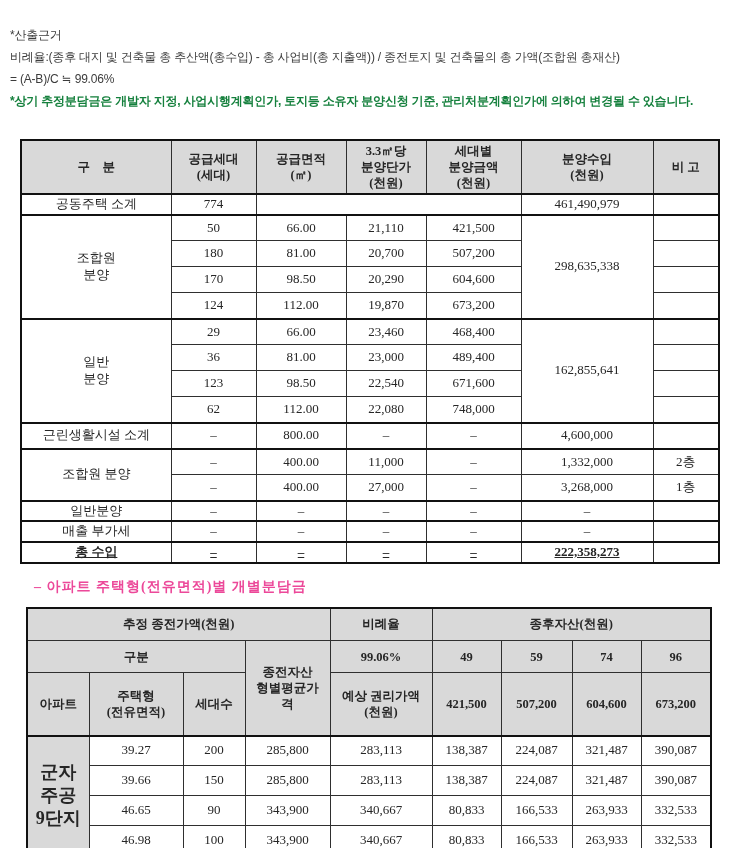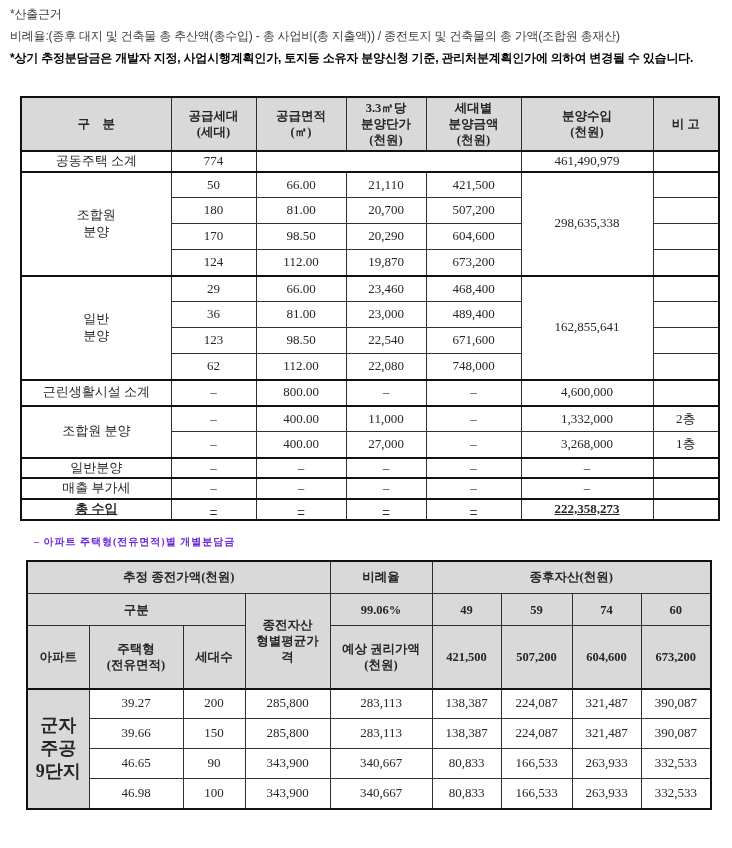--- a/index.html
+++ b/index.html
@@ -7,28 +7,28 @@
     position: relative;
     width: 732px;
     height: 848px;
     background: #ffffff;
     overflow: hidden;
     font-family: "Liberation Serif", "DejaVu Serif", serif;
     color: #262626;
   }
   
   .notes {
-    padding: 3px 0 0 10px;
+    padding: 24px 0 0 10px;
     font-family: "Liberation Sans", "DejaVu Sans", sans-serif;
     font-size: 12px;
     color: #3c3c3c;
     letter-spacing: -0.2px;
   }
   .notes .note-line { white-space: nowrap; line-height: 22px; height: 22px; }
-  .notes .note-line.bold { font-weight: bold; color: #000000; }
+  .notes .note-line.bold { font-weight: bold; color: #15803d; }
   
   table.doc {
     border-collapse: collapse;
     table-layout: fixed;
     border: 2px solid #111111;
   }
   table.doc td, table.doc th {
     border: 1px solid #2f2f2f;
     text-align: center;
     vertical-align: middle;
@@ -47,41 +47,42 @@
   tr.st > td, tr.st > th { border-top: 2px solid #111111; }
   tr.total td { font-weight: bold; text-decoration: underline; }
   
   .t1 { margin: 27px 0 0 20px; width: 698px; }
   .t1 tr.h-hdr { height: 54px; }
   .t1 tr.h-sm { height: 16px; }
   .t1 tr.h-md { height: 26px; }
   
   .sec-title {
     margin: 14px 0 0 34px;
-    font-size: 10px;
+    font-size: 14px;
     font-weight: bold;
-    color: #6d28d9;
+    color: #ec4899;
     letter-spacing: 1px;
   }
   
   .t2 { margin: 11px 0 0 26px; width: 684px; }
   .t2 tr.h2a { height: 33px; padding-left: 16px; }
   .t2 tr.h2b { height: 32px; }
   .t2 tr.h2c { height: 63px; }
   .t2 tr.h-data { height: 30px; }
   .t2 th.apt-name { font-size: 18px; }
 </style>
 </head>
 <body>
 
 <div class="page">
 
   <div class="notes">
     <div class="note-line">*산출근거</div>
     <div class="note-line">비례율:(종후 대지 및 건축물 총 추산액(총수입) - 총 사업비(총 지출액)) / 종전토지 및 건축물의 총 가액(조합원 총재산)</div>
+    <div class="note-line">= (A-B)/C ≒ 99.06%</div>
     <div class="note-line bold">*상기 추정분담금은 개발자 지정, 사업시행계획인가, 토지등 소유자 분양신청 기준, 관리처분계획인가에 의하여 변경될 수 있습니다.</div>
   </div>
 
   <table class="doc t1">
     <colgroup>
       <col style="width:150px">
         <col style="width:85px">
         <col style="width:90px">
       <col style="width:80px">
         <col style="width:95px">
@@ -260,21 +261,21 @@
       </tr>
       <tr class="h2b">
         <th colspan="3">구분</th>
         <th rowspan="2">종전자산
 형별평균가
 격</th>
         <th>99.06%</th>
         <th>49</th>
         <th>59</th>
         <th>74</th>
-        <th>60</th>
+        <th>96</th>
       </tr>
       <tr class="h2c">
         <th>아파트</th>
         <th>주택형
 (전유면적)</th>
         <th>세대수</th>
         <th>예상 권리가액
 (천원)</th>
         <th>421,500</th>
         <th>507,200</th>

